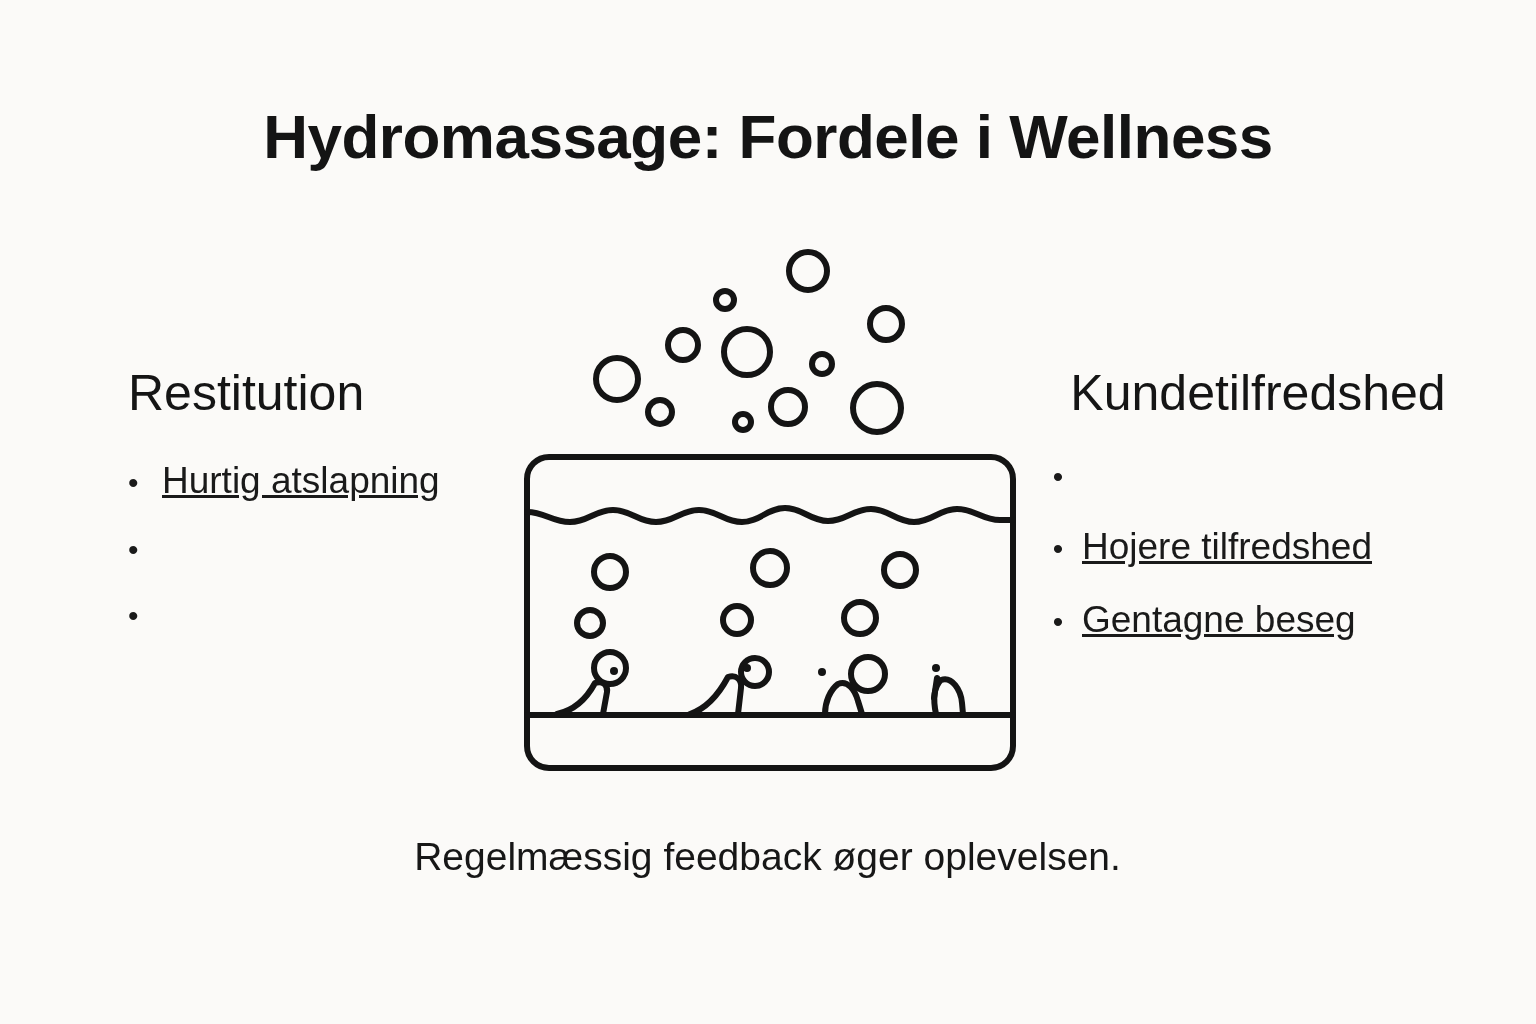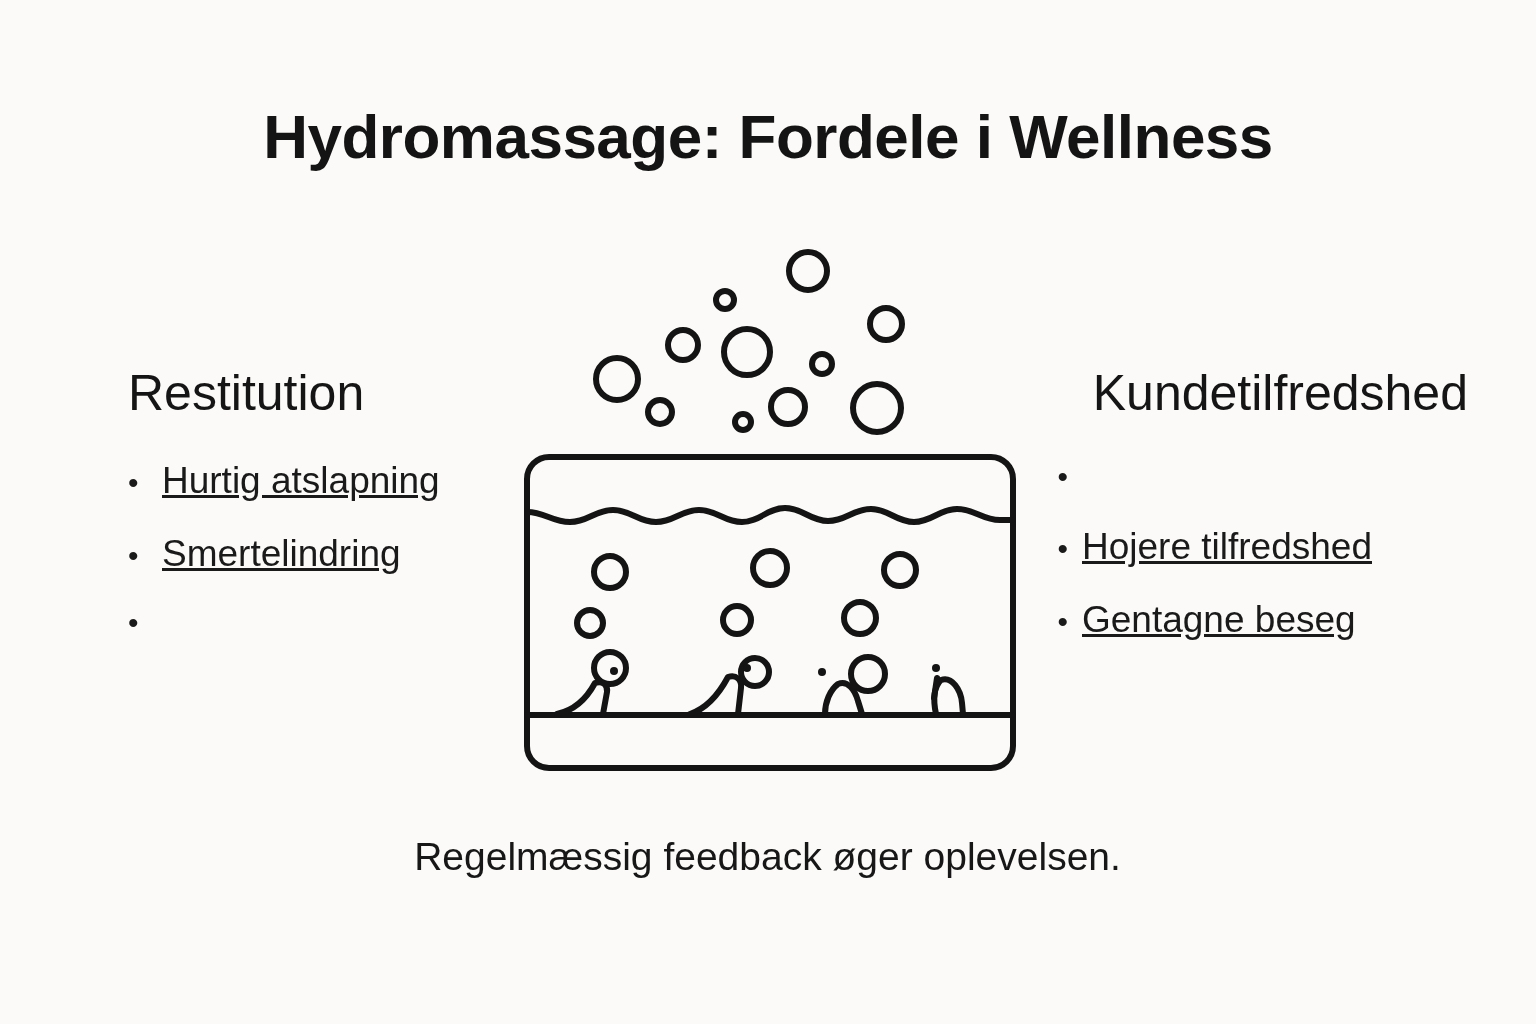--- a/index.html
+++ b/index.html
@@ -37,21 +37,21 @@
     line-height: 1.08;
     white-space: nowrap;
   }
 
   
   .column {
     position: absolute;
     top: 368px;
   }
   #col-left  { left: 128px;  width: 400px; text-align: left; }
-  #col-right { left: 1048px; width: 420px; text-align: right; }
+  #col-right { left: 1048px; width: 420px; text-align: center; }
 
   .col-heading {
     font-size: 50px;
     font-weight: 400;
     color: #151515;
     line-height: 1.0;
     margin: 0 0 44px 0;
     white-space: nowrap;
   }
 
@@ -112,21 +112,20 @@
 
   <div id="col-left" class="column">
     <div class="col-heading">Restitution</div>
     <ul class="bullet-list">
       <li class="bullet-item">
         <span class="bullet-dot">•</span>
         <span class="bullet-text">Hurtig atslapning</span>
       </li>
       <li class="bullet-item">
         <span class="bullet-dot">•</span>
-        <span class="bullet-text">Smertelindring</span>
       </li>
       <li class="bullet-item">
         <span class="bullet-dot">•</span>
       </li>
     </ul>
   </div>
 
   <div id="col-right" class="column">
     <div class="col-heading">Kundetilfredshed</div>
     <ul class="bullet-list">

